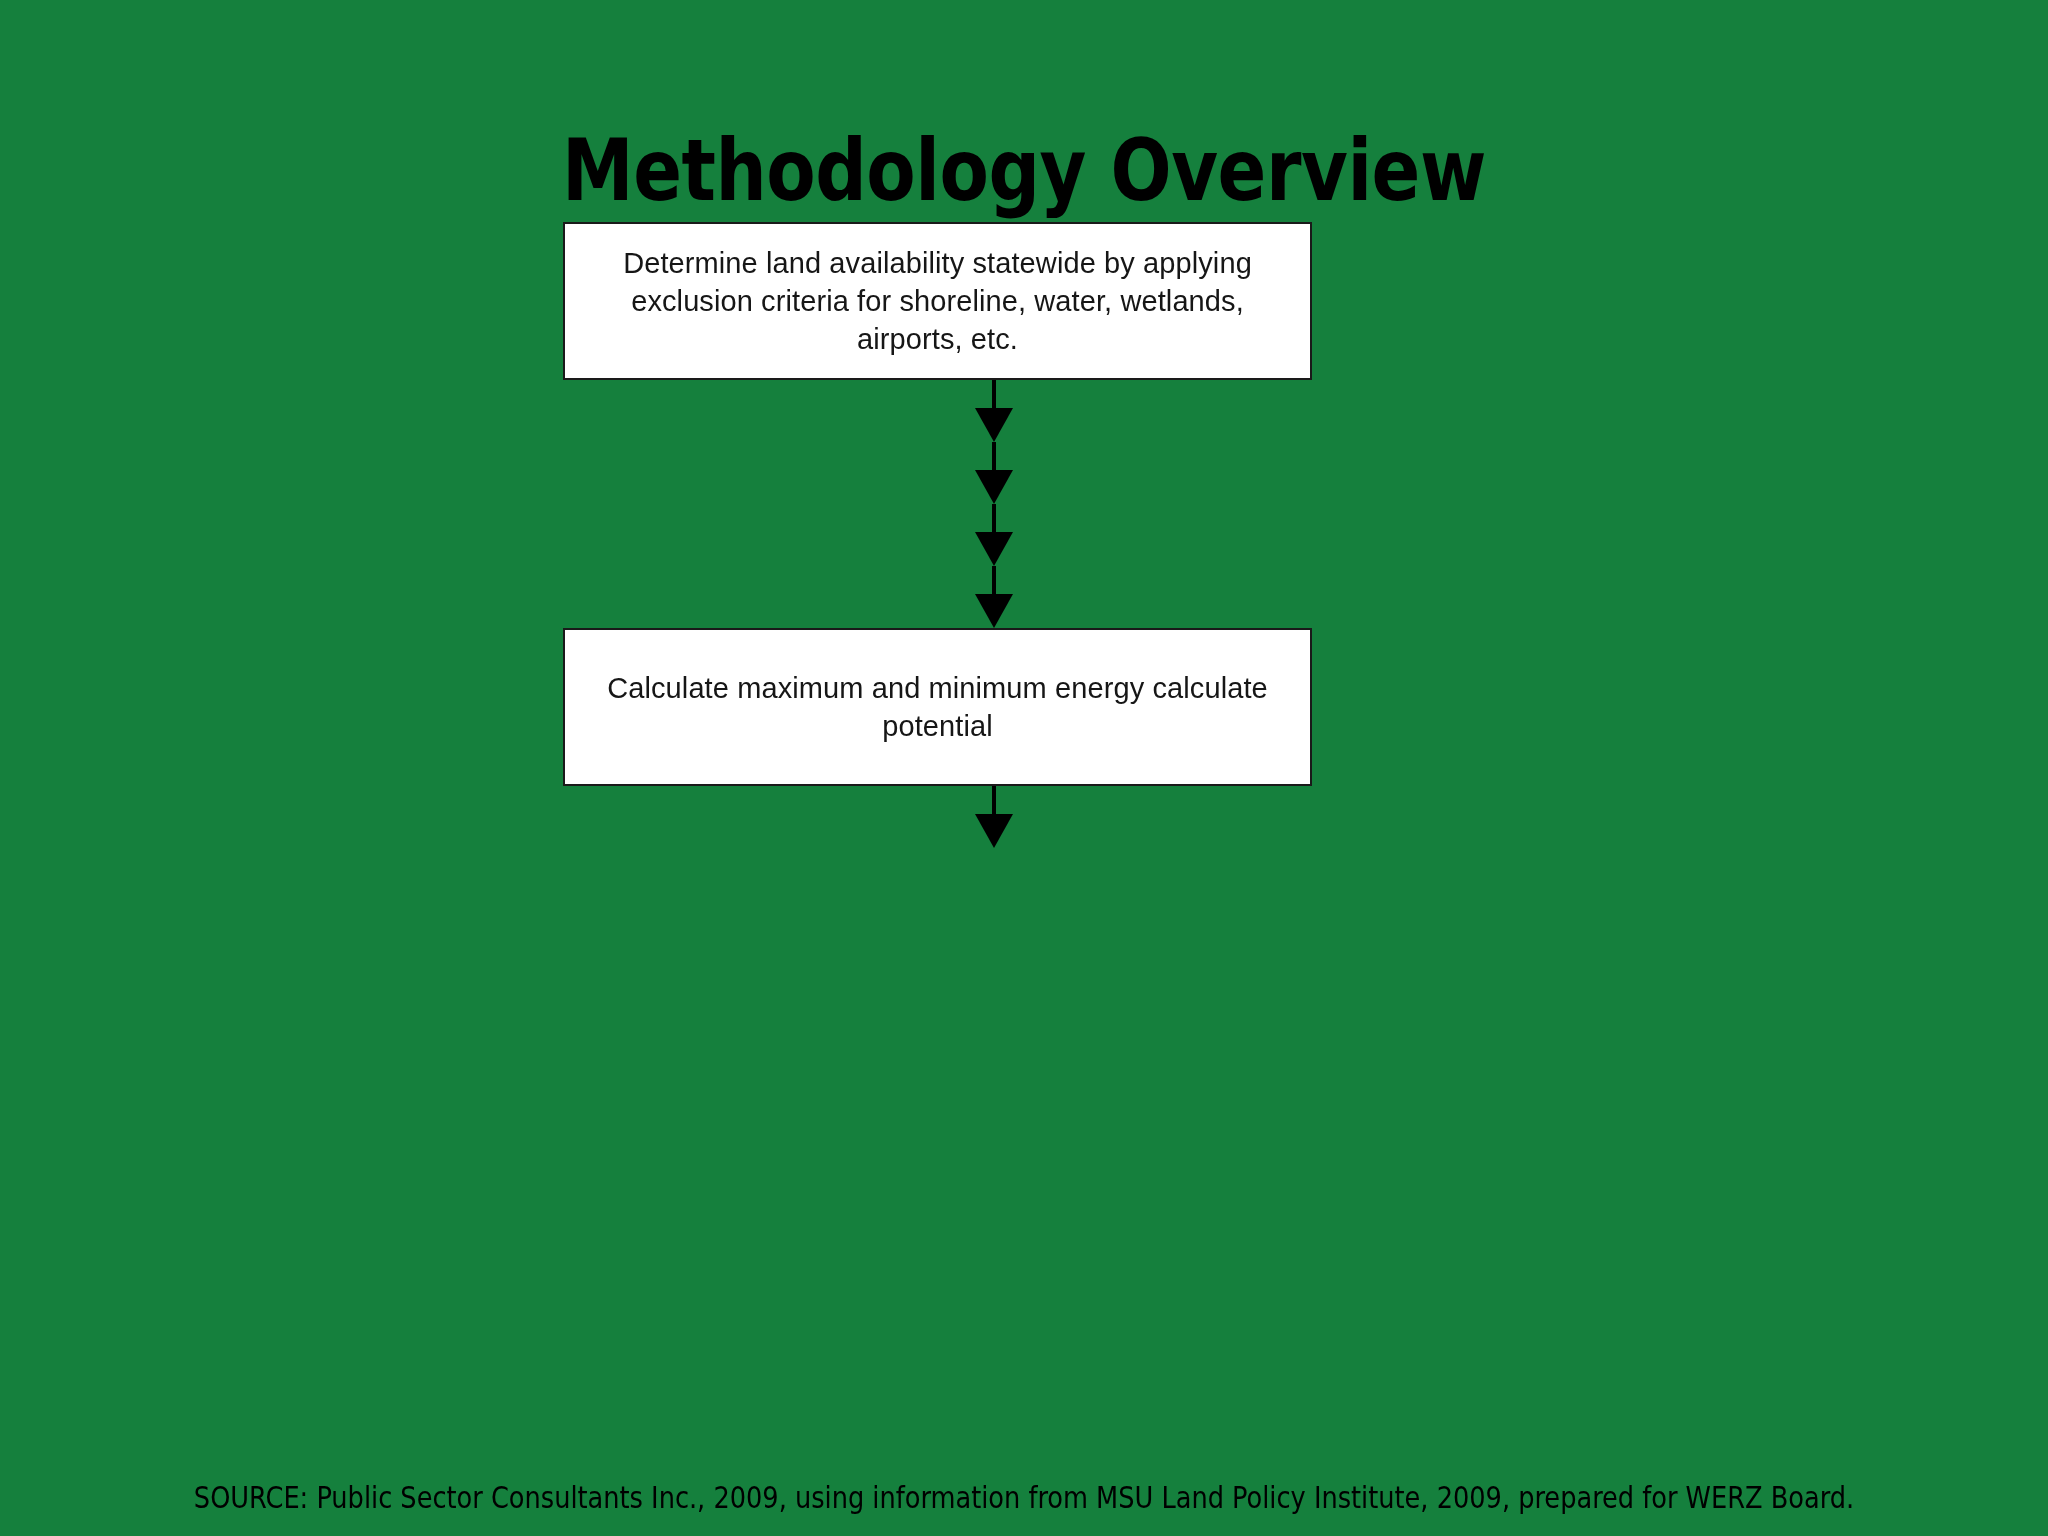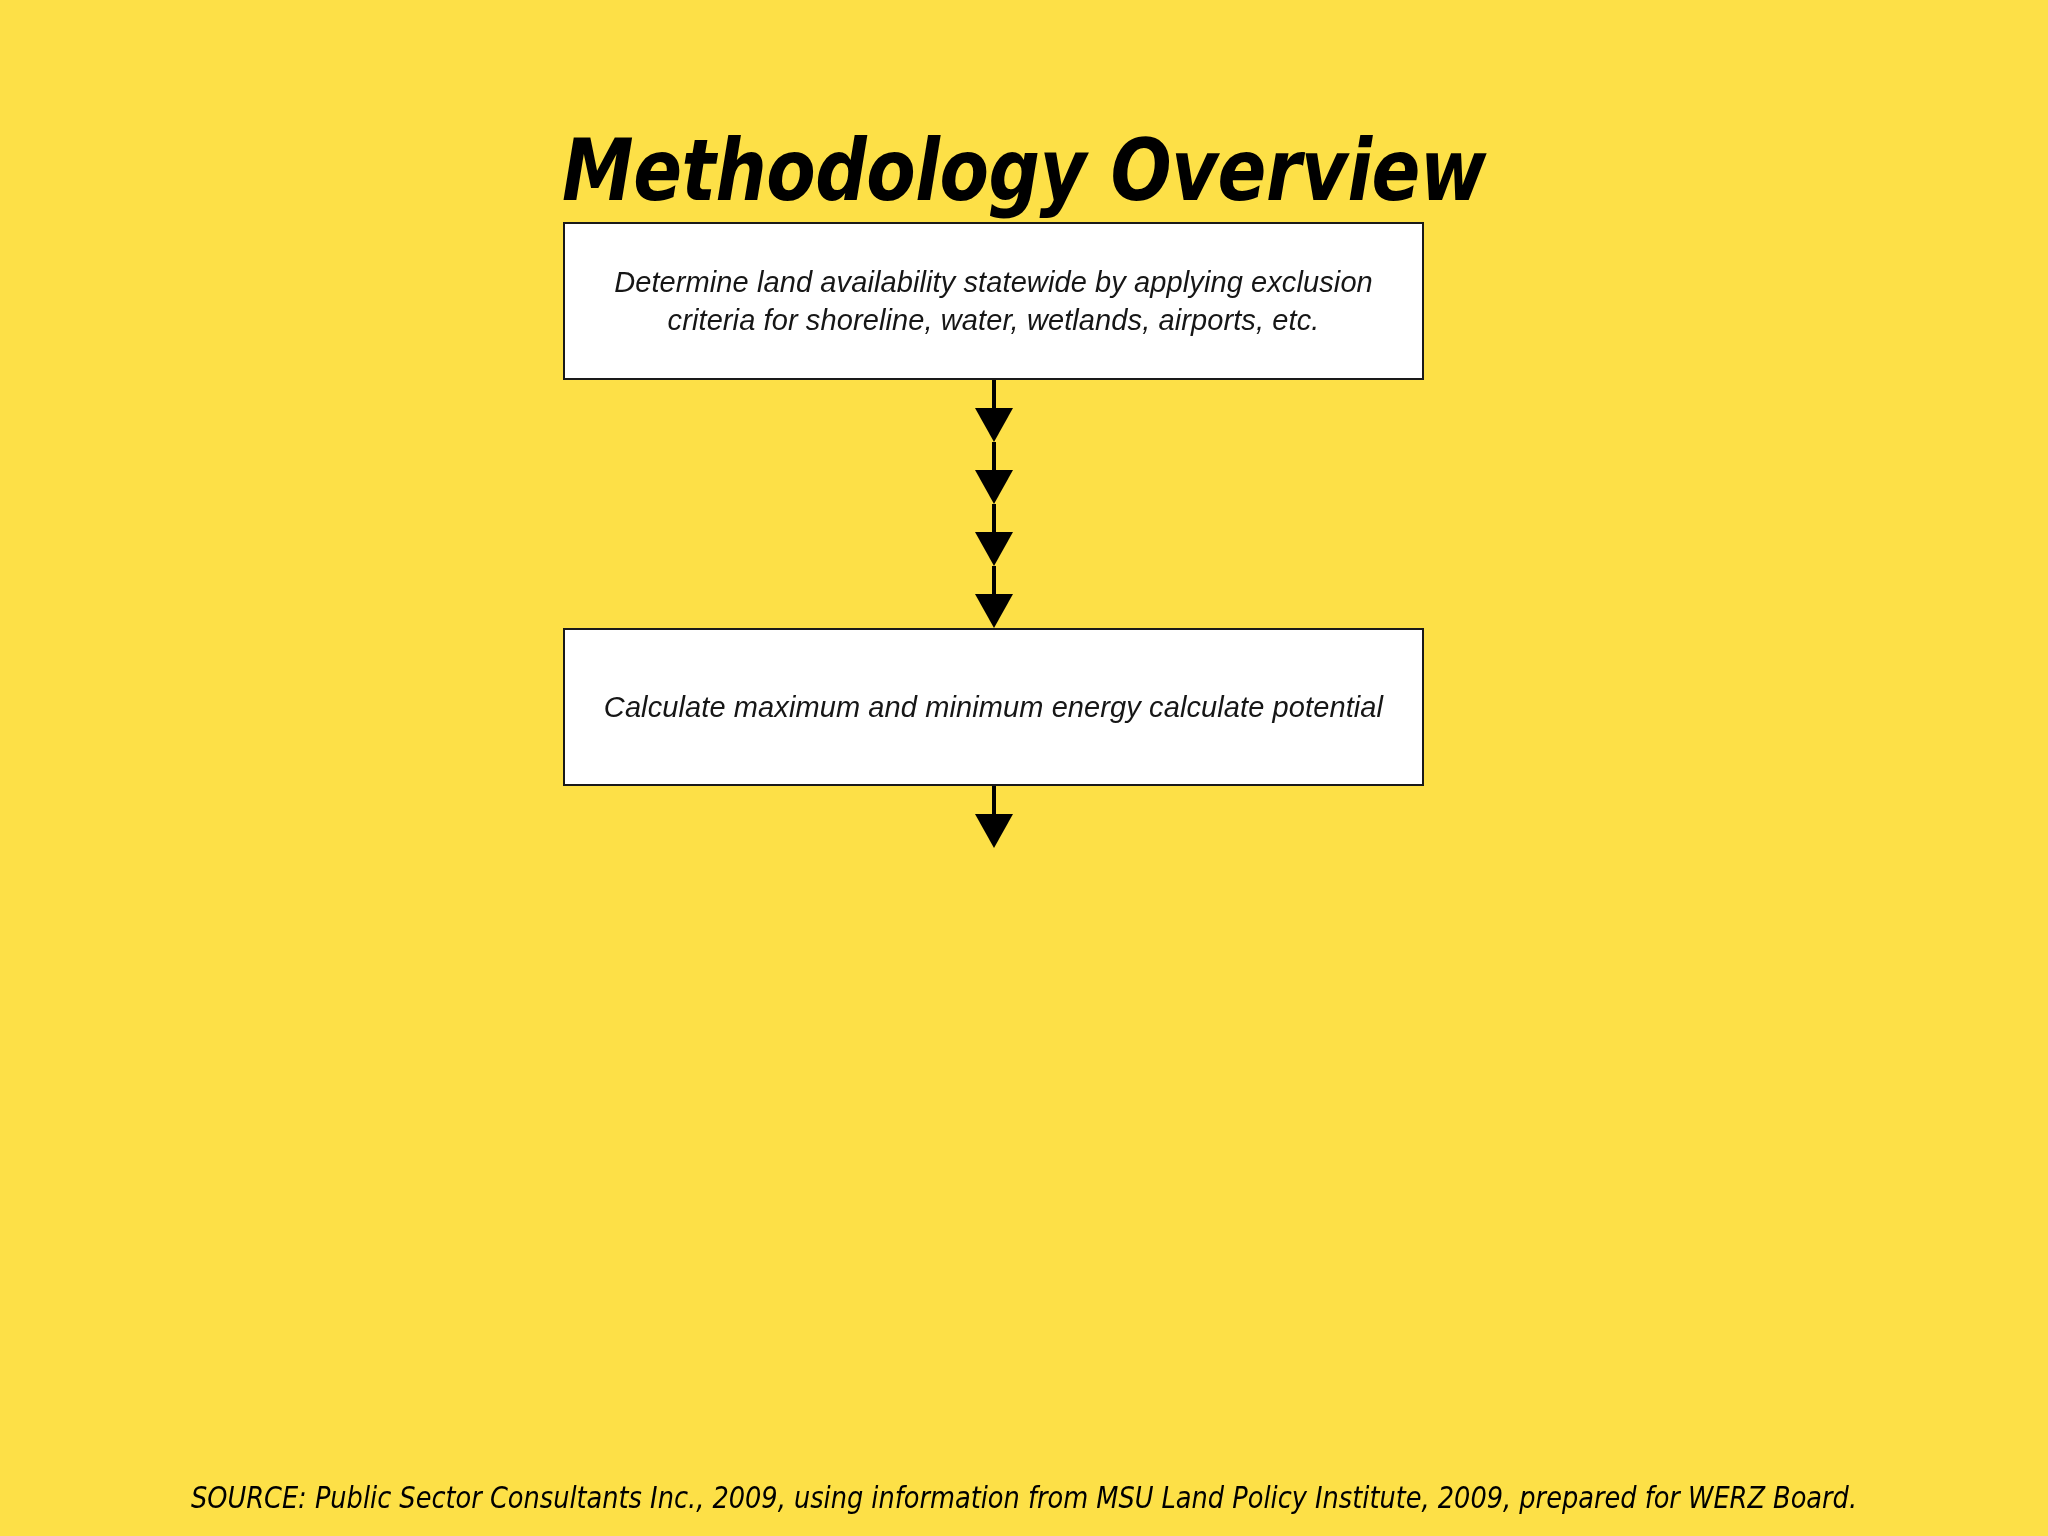--- a/index.html
+++ b/index.html
@@ -13,22 +13,21 @@
     height: 1536px;
     overflow: hidden;
     font-family: "Liberation Sans", sans-serif;
     color: #000000;
     position: relative;
   }
 
   .slide {
     position: absolute;
     inset: 0;
-    background: #fde047;
-    font-style: italic;
+    background: #15803d;
   }
 
   
   .slide-title {
     position: absolute;
     top: 62px;
     left: 0;
     width: 2048px;
     text-align: center;
     font-family: "DejaVu Sans Condensed", "Liberation Sans Narrow", "Liberation Sans", sans-serif;
@@ -46,21 +45,21 @@
   .flowchart {
     position: absolute;
     top: 222px;
     left: 563px;
     width: 861px;
   }
 
   .flow-node {
     position: relative;
     box-sizing: border-box;
-    width: 861px;
+    width: 749px;
     height: 158px;
     border: 2px solid #1a1a1a;
     background: #ffffff;
     display: flex;
     align-items: center;
     justify-content: center;
     padding: 0 26px;
   }
 
   .flow-node-text {

